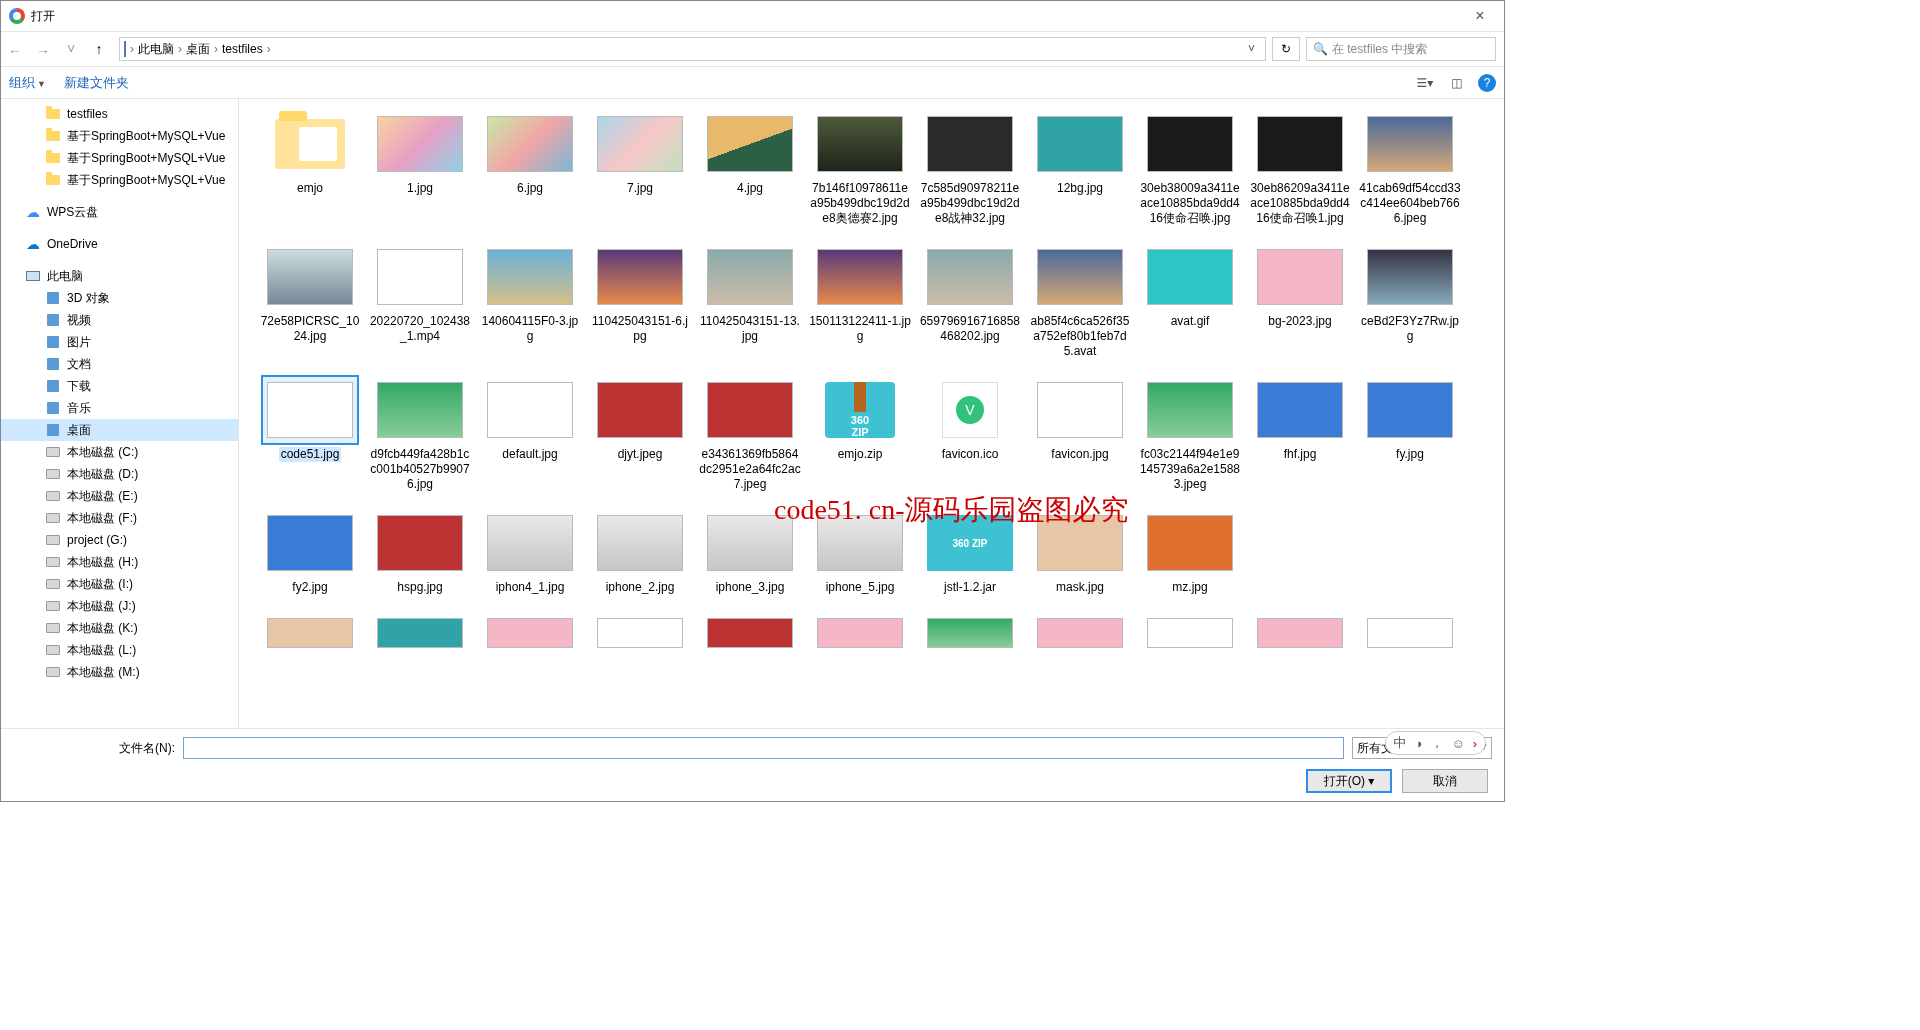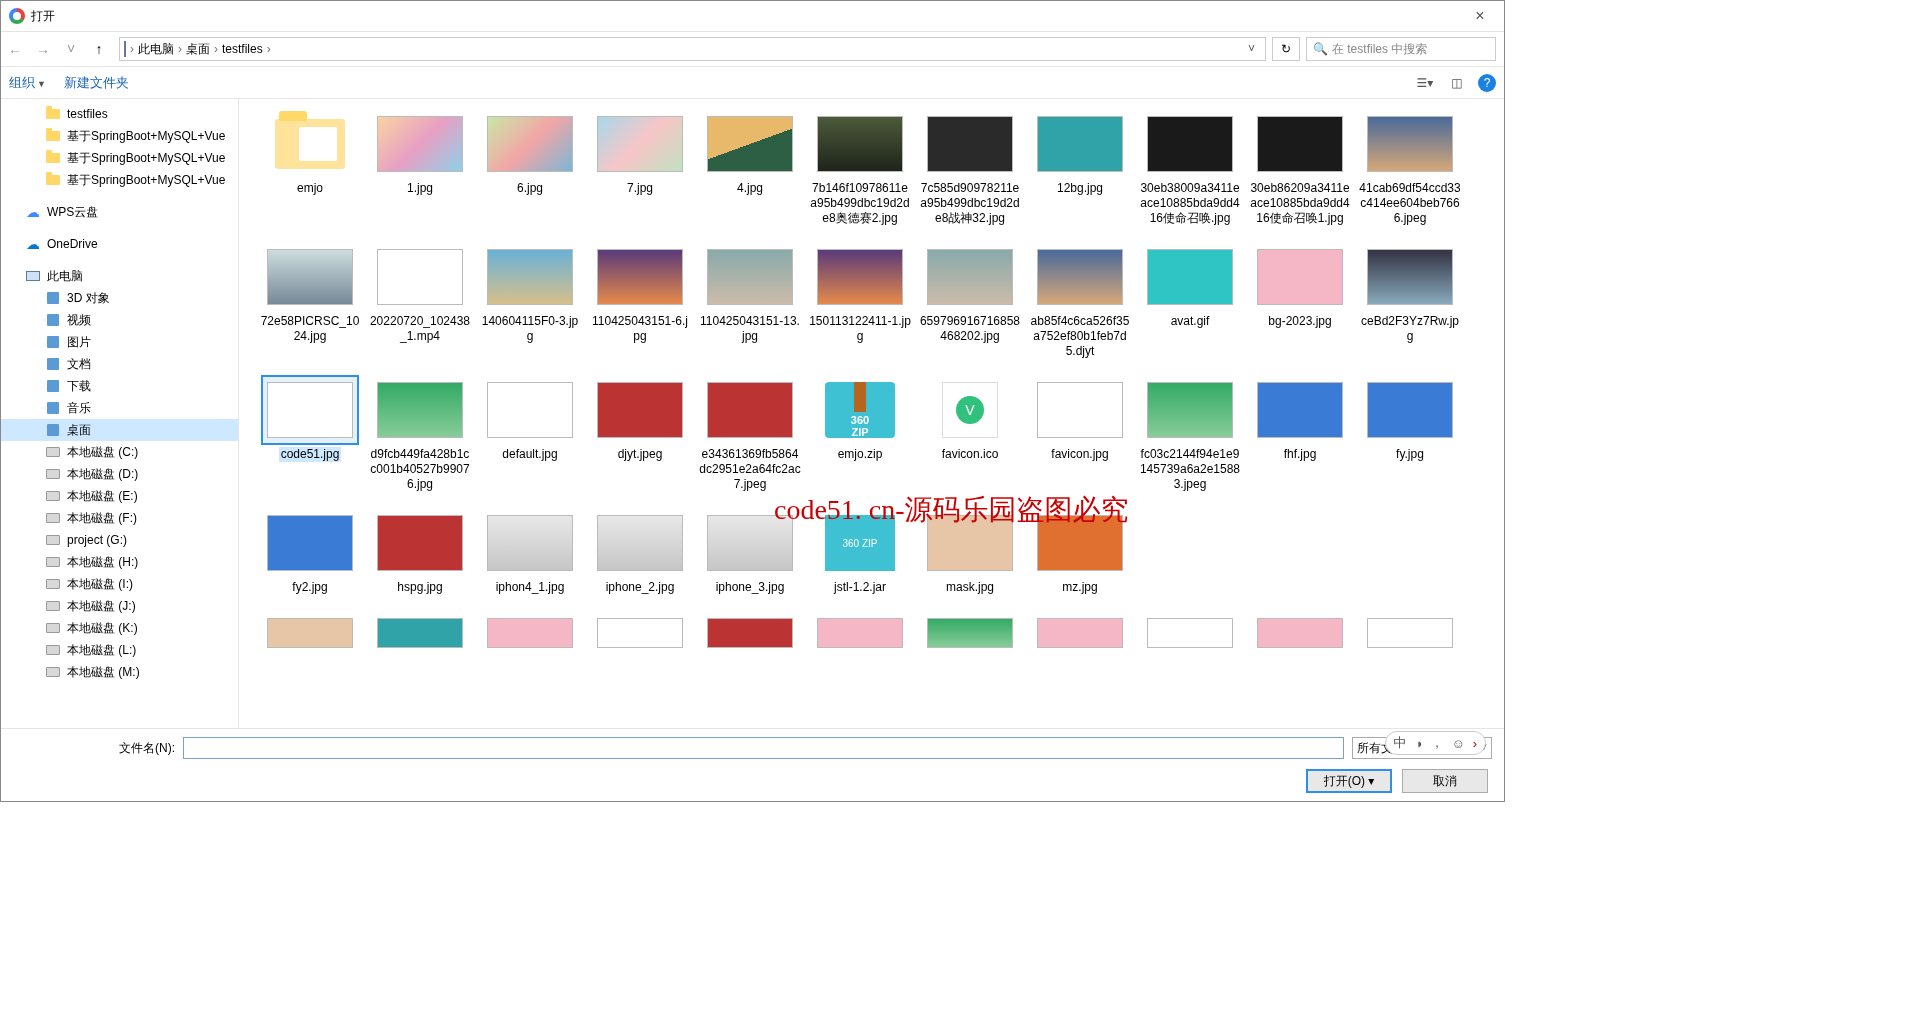--- a/index.html
+++ b/index.html
@@ -45,21 +45,21 @@
 .fitem.sel .fname{background:#cde8ff;}
 .thumb{width:94px;height:66px;display:flex;align-items:center;justify-content:center;margin-bottom:4px;}
 .thumb .img{width:86px;height:56px;border:1px solid #bbb;}
 .thumb .folder-lg{width:70px;height:50px;background:#ffe39a;border-radius:3px;position:relative;}
 .thumb .folder-lg::before{content:"";position:absolute;top:-8px;left:4px;width:28px;height:10px;background:#ffd868;border-radius:3px 3px 0 0;}
 .thumb .folder-lg::after{content:"";position:absolute;inset:8px 8px 8px 24px;background:#fff;border-radius:2px;}
 .thumb .zip-lg{width:70px;height:56px;background:#3dc1d3;border-radius:4px;display:flex;align-items:center;justify-content:center;color:#fff;font-weight:bold;font-size:11px;flex-direction:column;}
 .thumb .zip-lg .zipper{width:12px;height:30px;background:#b5651d;margin-bottom:2px;}
 .thumb .ico-lg{width:56px;height:56px;border:1px solid #ddd;display:flex;align-items:center;justify-content:center;}
 .thumb .ico-lg .dot{width:28px;height:28px;border-radius:50%;background:#30c27c;color:#fff;display:flex;align-items:center;justify-content:center;font-size:14px;}
-.thumb .jar-lg{width:70px;height:56px;background:#3dc1d3;border-radius:0;display:flex;align-items:center;justify-content:center;color:#fff;font-size:10px;flex-direction:column;}
+.thumb .jar-lg{width:86px;height:56px;background:#3dc1d3;border-radius:0;display:flex;align-items:center;justify-content:center;color:#fff;font-size:10px;flex-direction:column;font-weight:bold;}
 .fname{font-size:12px; line-height:15px; max-width:106px; word-break:break-all; padding:0 2px;}
 .row-partial .thumb{height:40px;} .row-partial .thumb .img{height:30px;}
 .footer{border-top:1px solid #e5e5e5;padding:8px 12px;display:flex;flex-direction:column;gap:10px;}
 .fn-row{display:flex;align-items:center;}
 .fn-label{width:170px;text-align:right;padding-right:8px;font-size:12px;}
 .fn-input{flex:1;height:22px;border:1px solid #7a9fd4;padding:0 4px;}
 .ft-select{width:140px;height:22px;border:1px solid #aaa;margin-left:8px;padding:0 4px;font-size:12px;display:flex;align-items:center;justify-content:space-between;}
 .btn-row{display:flex;justify-content:flex-end;gap:10px;padding-right:4px;}
 .btn{width:86px;height:24px;border:1px solid #aaa;background:#e8e8e8;font-size:12px;display:flex;align-items:center;justify-content:center;}
 .btn.primary{border:2px solid #2f8fe8;}
@@ -400,21 +400,21 @@
           <div class="fitem">
             <div class="thumb">
               <div class="img pano"></div>
             </div>
             <div class="fname">659796916716858468202.jpg</div>
           </div>
           <div class="fitem">
             <div class="thumb">
               <div class="img sky"></div>
             </div>
-            <div class="fname">ab85f4c6ca526f35a752ef80b1feb7d5.djyt</div>
+            <div class="fname">ab85f4c6ca526f35a752ef80b1feb7d5.avat</div>
           </div>
           <div class="fitem">
             <div class="thumb">
               <div class="img face-teal"></div>
             </div>
             <div class="fname">avat.gif</div>
           </div>
           <div class="fitem">
             <div class="thumb">
               <div class="img pink"></div>
@@ -517,20 +517,26 @@
             <div class="thumb">
               <div class="img phone"></div>
             </div>
             <div class="fname">iphone_2.jpg</div>
           </div>
           <div class="fitem">
             <div class="thumb">
               <div class="img phone"></div>
             </div>
             <div class="fname">iphone_3.jpg</div>
+          </div>
+          <div class="fitem">
+            <div class="thumb">
+              <div class="img phone"></div>
+            </div>
+            <div class="fname">iphone_5.jpg</div>
           </div>
           <div class="fitem">
             <div class="thumb">
               <div class="jar-lg"><div class="zipper"></div>360 ZIP</div>
             </div>
             <div class="fname">jstl-1.2.jar</div>
           </div>
           <div class="fitem">
             <div class="thumb">
               <div class="img photo"></div>

